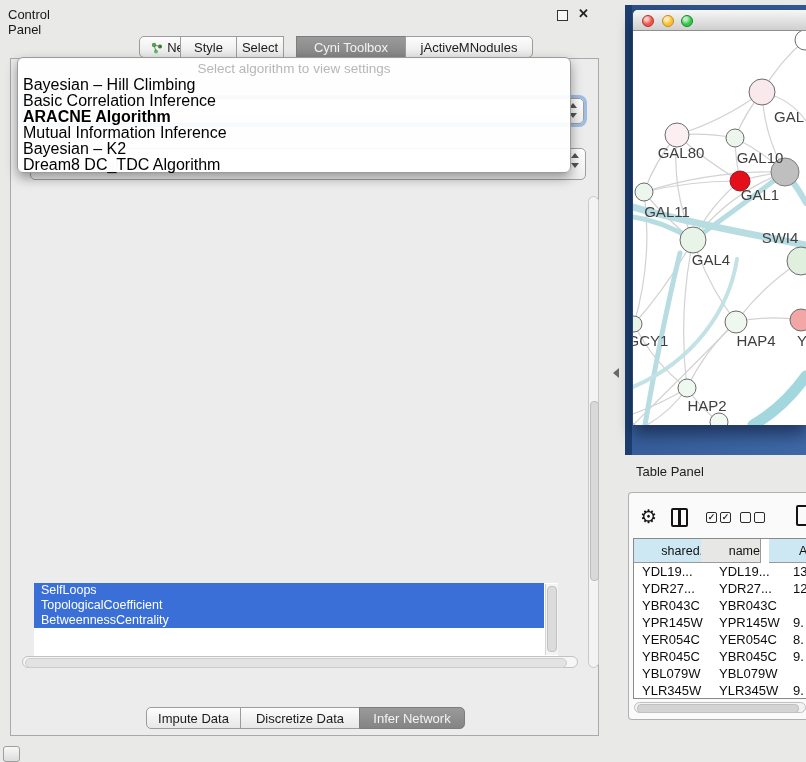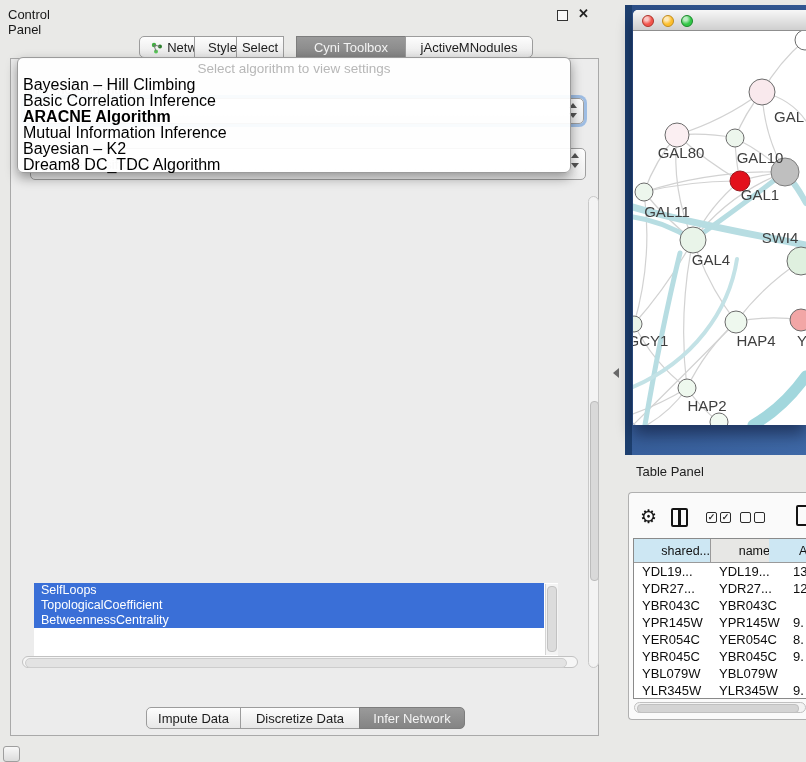--- a/index.html
+++ b/index.html
@@ -146,21 +146,21 @@
   <span class="tab-icon">
     <svg width="12" height="12">
         <circle cx="3" cy="3" r="2.2" fill="#3faf3f"></circle>
         <circle cx="9" cy="4.5" r="2" fill="#2a7c2a"></circle>
         <circle cx="5" cy="9.5" r="2" fill="#57c957"></circle>
         <line x1="3" y1="3" x2="9" y2="4.5" stroke="#777" stroke-width="1"></line>
         <line x1="3" y1="3" x2="5" y2="9.5" stroke="#777" stroke-width="1"></line>
       </svg>
   </span><span>Network</span>
 </div>
-<div class="abs tab" style="left:194px;width:57px;"><span>Style</span></div>
+<div class="abs tab" style="left:180px;width:57px;"><span>Style</span></div>
 <div class="abs tab" style="left:236px;width:48px;"><span>Select</span></div>
 <div class="abs tab sel" style="left:296px;width:110px;"><span>Cyni Toolbox</span></div>
 <div class="abs tab last" style="left:405px;width:128px;"><span>jActiveMNodules</span></div>
 
 <span class="abs ghost-label">Inference Algorithm</span>
 <div class="abs combo combo-ghost1">
   <span class="stepper">
       <i class="up"></i>
       <i class="dn"></i>
     </span>
@@ -347,21 +347,21 @@
 <div class="abs cols-icon"></div>
 <div class="abs cb" style="left:706px;top:512px;">✓</div>
 <div class="abs cb" style="left:720px;top:512px;">✓</div>
 <div class="abs cb" style="left:740px;top:512px;"></div>
 <div class="abs cb" style="left:754px;top:512px;"></div>
 <div class="abs doc-icon"></div>
 
 <div class="abs table-frame">
   <div class="thead" id="thead">
       <div class="th selcol" style="left: 0px; width: 77px;">shared...</div>
-      <div class="th" style="left: 77px; width: 60px;">name</div>
+      <div class="th" style="left: 67px; width: 60px;">name</div>
       <div class="th selcol" style="left: 135px; width: 90px; text-align: left; padding-left: 30px;">A</div>
     </div>
   <div class="tbody" id="tbody">
       <div class="tr">
         <span class="td" style="left: 8px;">YDL19...</span>
         <span class="td" style="left: 85px;">YDL19...</span>
         <span class="td" style="left: 159px;">13</span>
       </div>
       <div class="tr">
         <span class="td" style="left: 8px;">YDR27...</span>

